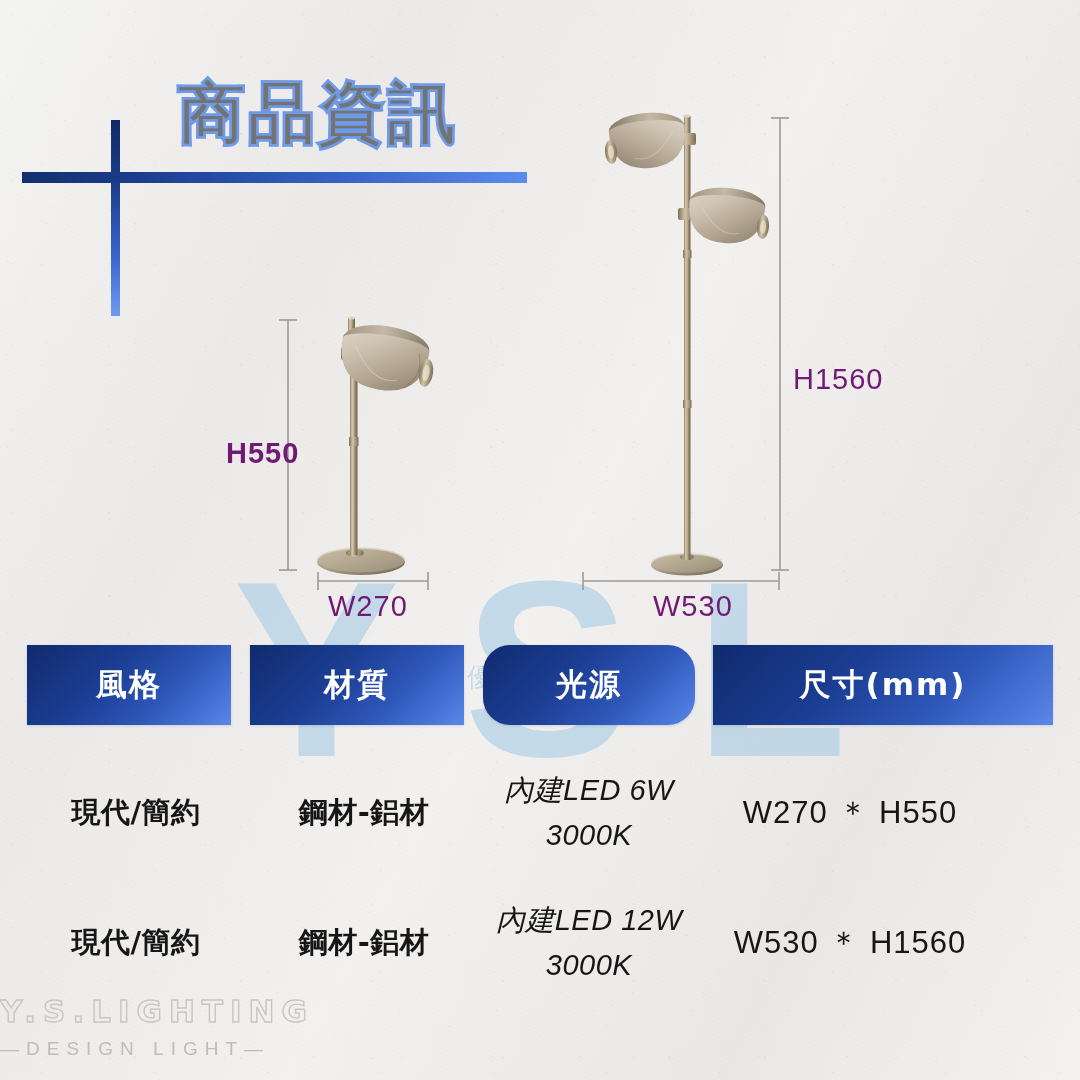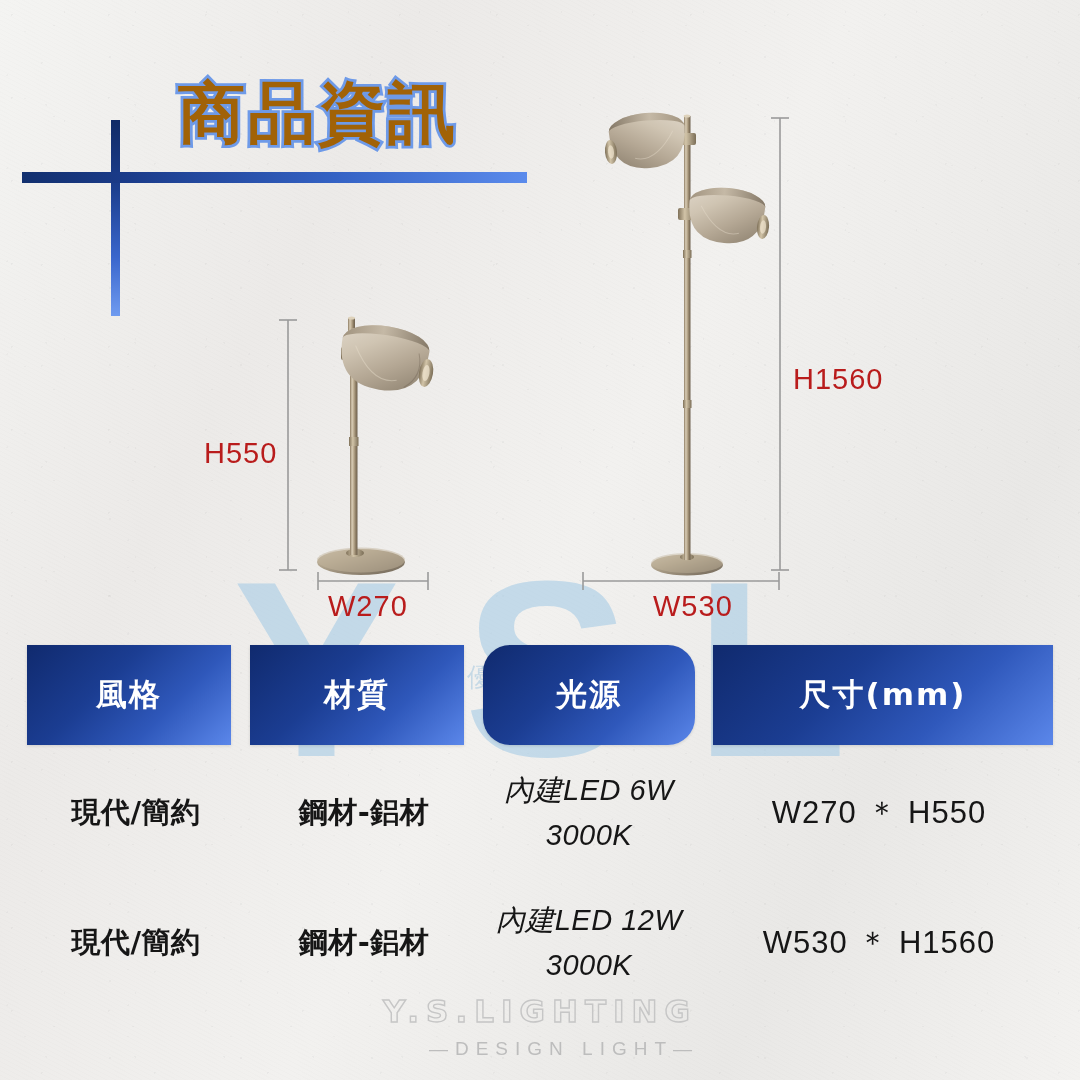--- a/index.html
+++ b/index.html
@@ -60,47 +60,47 @@
   }
   #cross-h{
     position:absolute; left:22px; top:172px; width:505px; height:11px; z-index:4;
     background:linear-gradient(90deg,#12306f 0%,#1b3c8b 22%,#3462c4 62%,#5b8bec 100%);
   }
 
   
   #page-title{
     position:absolute; left:178px; top:68px; z-index:6;
     font-family:"DejaVu Sans","Liberation Sans",sans-serif;
-    font-size:67px; font-weight:700; letter-spacing:3px;
-    color:#a16207;
+    font-size:67px; font-weight:400; letter-spacing:3px;
+    color:#737373;
     -webkit-text-stroke:5.5px #6e9ae8;
     paint-order:stroke fill;
     white-space:nowrap;
   }
 
   
   #product-stage{ position:absolute; inset:0; z-index:5; pointer-events:none; }
   #product-stage svg{ width:1080px; height:1080px; display:block; }
 
   
   .dim-label{
     position:absolute; z-index:6;
     font-family:"Liberation Sans",sans-serif;
-    font-size:29px; color:#b91c1c; letter-spacing:1px; white-space:nowrap;
-  }
-  #dim-h550{ left:204px; top:437px; }
+    font-size:29px; color:#701a75; letter-spacing:1px; white-space:nowrap;
+  }
+  #dim-h550{ left:226px; top:437px;font-weight:bold; }
   #dim-w270{ left:328px; top:590px;text-align:center; }
   #dim-h1560{ left:793px; top:363px; }
   #dim-w530{ left:653px; top:590px; }
 
   
   #spec-table{ position:absolute; left:0; top:0; width:1080px; z-index:7; }
   #spec-header{ position:absolute; left:0; top:645px; width:1080px; height:80px; }
   .spec-head-cell{
-    position:absolute; top:0; height:100px;
+    position:absolute; top:0; height:80px;
     display:flex; align-items:center; justify-content:center;
     color:#fff; font-family:"DejaVu Sans","Liberation Sans",sans-serif;
     font-size:31px; font-weight:700; letter-spacing:2px;
     background:linear-gradient(135deg,#102a6e 0%,#1b3d92 38%,#2f58bb 68%,#5b87ea 100%);
     box-shadow:0 1px 3px rgba(0,0,0,.12);
   }
   .spec-head-cell.c0{ left:27px;  width:204px; }
   .spec-head-cell.c1{ left:250px; width:214px; }
   .spec-head-cell.c2{ left:483px; width:212px;border-radius:27px; }
   .spec-head-cell.c3{ left:713px; width:340px;text-align:right; }
@@ -109,50 +109,50 @@
   .spec-row.r0{ top:760px; }
   .spec-row.r1{ top:890px; }
   .spec-cell{
     position:absolute; top:0; height:106px;
     display:flex; flex-direction:column; align-items:center; justify-content:center;
     text-align:center; color:#161616;
   }
   .spec-cell.c0{ left:27px;  width:204px; }
   .spec-cell.c1{ left:250px; width:214px;text-align:right; }
   .spec-cell.c2{ left:483px; width:212px; }
-  .spec-cell.c3{ left:709px; width:340px; }
+  .spec-cell.c3{ left:680px; width:340px; }
 
   .cell-bold{
     font-family:"DejaVu Sans","Liberation Sans",sans-serif;
     font-size:29px; font-weight:700; letter-spacing:.5px;margin-left:14px;
   }
   .cell-light{
     font-family:"Liberation Sans",sans-serif;
     font-size:29px; font-weight:400; line-height:1.55; letter-spacing:.5px;font-style:italic;
   }
   .cell-dim{
     font-family:"Liberation Sans",sans-serif;
     font-size:31px; font-weight:400; letter-spacing:1px;
   }
 
   
   #footer-brand{
-    position:absolute; left:0; right:0; top:996px; z-index:6; text-align:center;
+    position:absolute; left:0; right:0; top:996px; z-index:6; text-align:left;
   }
   #brand-name{
     font-family:"DejaVu Sans","Liberation Sans",sans-serif;
     font-size:31px; font-weight:700; letter-spacing:7px;
     color:rgba(255,255,255,0);
     -webkit-text-stroke:1.4px #c6c6c6;
     line-height:1;
   }
   #brand-tagline{
     margin-top:12px;
     font-family:"Liberation Sans",sans-serif;
-    font-size:19px; letter-spacing:7px; color:#bdbdbd; line-height:1;margin-left:48px;
+    font-size:19px; letter-spacing:7px; color:#bdbdbd; line-height:1;
   }
 </style>
 </head>
 <body>
 
 <div id="paper-texture"></div>
 <div id="paper-grain"></div>
 
 <div id="ysl-watermark">YSL</div>
 <div id="ysl-sub-watermark">優質照明</div>

